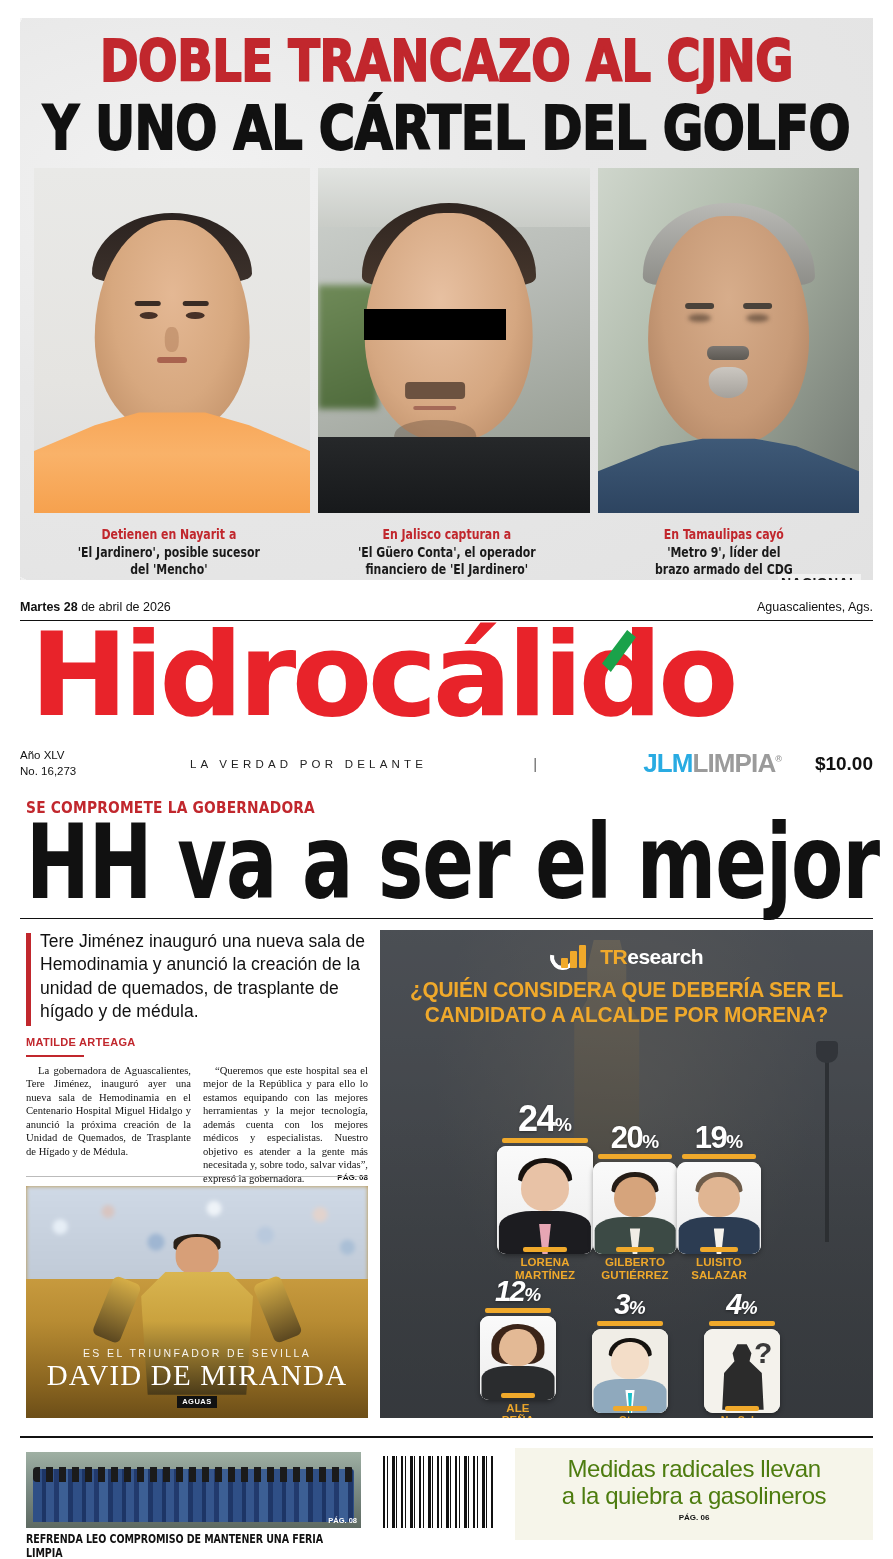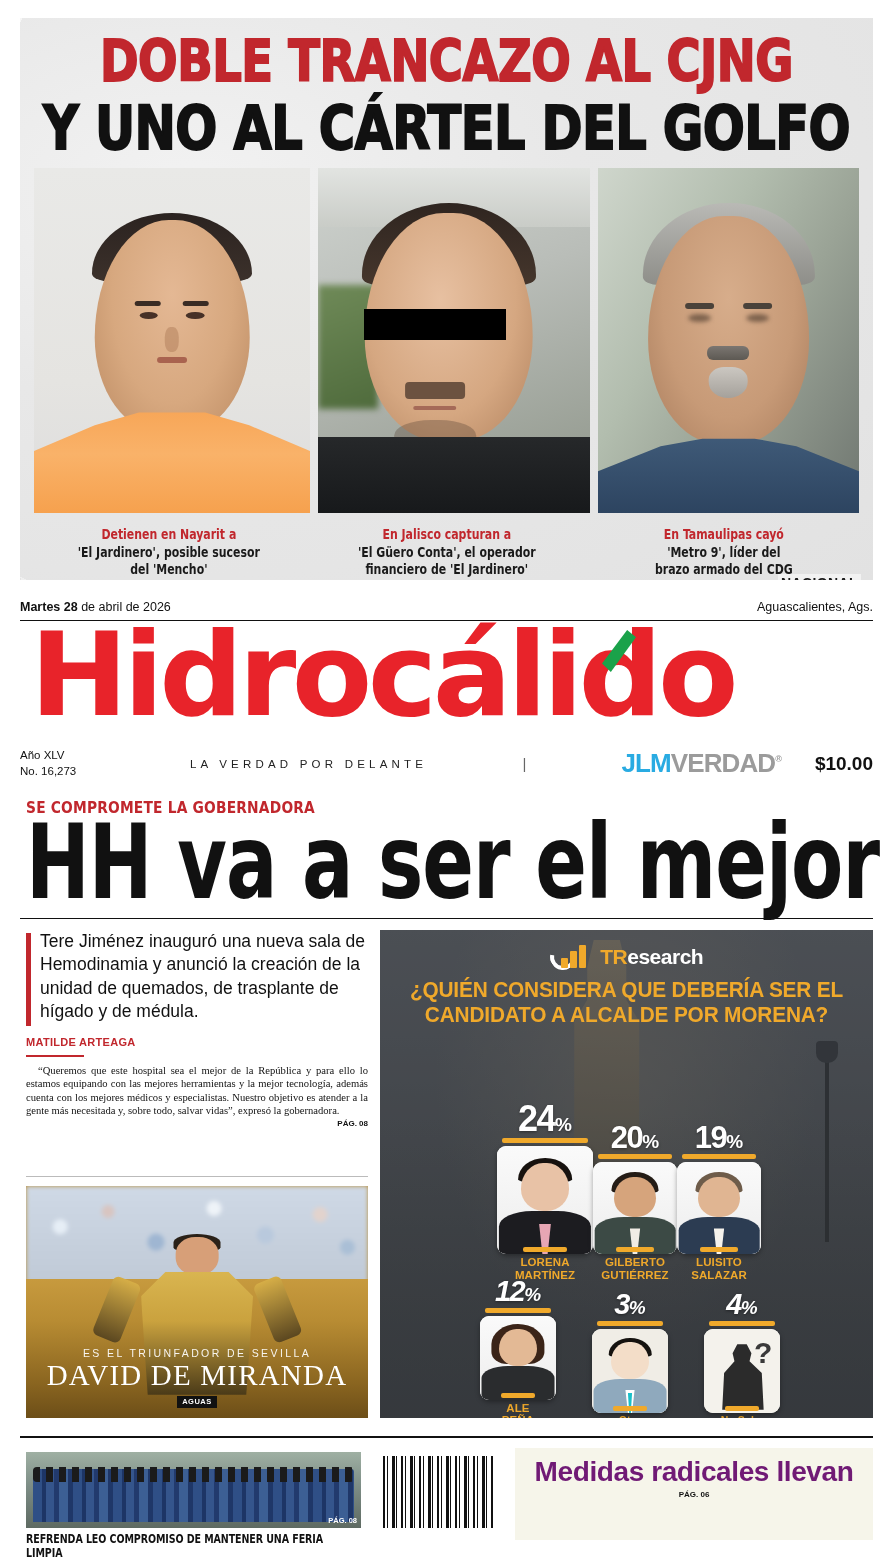--- a/index.html
+++ b/index.html
@@ -408,21 +408,21 @@
     background-image:repeating-linear-gradient(90deg,
       #111 0 2px, #fff 2px 4px, #111 4px 5px, #fff 5px 9px,
       #111 9px 12px, #fff 12px 13px, #111 13px 14px, #fff 14px 18px);
   }
 
   .bot-right{
     position:absolute; left:515px; top:1448px; width:358px; height:92px;
     background:#f6f5ea; padding:8px 6px 4px;
     text-align:center;
   }
-  .br-text{ font-size:28px; color:#701a75; line-height:1.12; letter-spacing:-.4px;font-weight:bold; }
+  .br-text{ font-size:24px; color:#4d7c0f; line-height:1.12; letter-spacing:-.4px; }
   .br-pag{ font-size:8px; font-weight:700; color:#111; margin-top:3px; }
 </style>
 </head>
 <body>
 
 <div class="top-banner">
   <div class="banner-texture"></div>
 
   <div class="banner-headline">
     <div class="bh-line1">DOBLE TRANCAZO AL CJNG</div>
@@ -511,35 +511,36 @@
 
 <div class="masthead-foot">
   <div class="mf-left">
     <div>Año XLV</div>
     <div>No. 16,273</div>
   </div>
   <div class="mf-center">
     <div class="tagline">LA VERDAD POR DELANTE</div>
     <div class="sep">|</div>
     <div class="jlm">
-      <span class="a">JLM</span><span class="b">VERDAD</span><span class="reg">®</span>
+      <span class="a">JLM</span><span class="b">LIMPIA</span><span class="reg">®</span>
     </div>
   </div>
   <div class="price">$10.00</div>
 </div>
 
 <div class="kicker">SE COMPROMETE LA GOBERNADORA</div>
 <div class="main-head">HH va a ser el mejor del país</div>
 <div class="head-rule"></div>
 
 <div class="lead">Tere Jiménez inauguró una nueva sala de Hemodinamia y anunció la creación de la unidad de quemados, de trasplante de hígado y de médula.</div>
 <div class="byline">MATILDE ARTEAGA</div>
 <div class="byline-rule"></div>
 
 <div class="body-cols">
+  <div class="bodycol">La gobernadora de Aguascalientes, Tere Jiménez, inauguró ayer una nueva sala de Hemodinamia en el Centenario Hospital Miguel Hidalgo y anunció la próxima creación de la Unidad de Quemados, de Trasplante de Hígado y de Médula.</div>
   <div class="bodycol">
     <span>“Queremos que este hospital sea el mejor de la República y para ello lo estamos equipando con las mejores herramientas y la mejor tecnología, además cuenta con los mejores médicos y especialistas. Nuestro objetivo es atender a la gente más necesitada y, sobre todo, salvar vidas”, expresó la gobernadora.</span>
     <span class="pag-inline">PÁG. 08</span>
   </div>
 </div>
 <div class="col-rule"></div>
 
 <div class="ad">
   <div class="ad-crowd"></div>
   <div class="ad-sand"></div>
@@ -701,14 +702,15 @@
   <div class="bp-workers"></div>
   <div class="bp-heads"></div>
   <div class="bp-pag">PÁG. 08</div>
 </div>
 <div class="bot-cap">REFRENDA LEO COMPROMISO DE MANTENER UNA FERIA LIMPIA</div>
 
 <div class="barcode"></div>
 
 <div class="bot-right">
   <div class="br-text">Medidas radicales llevan</div>
+  <div class="br-text">a la quiebra a gasolineros</div>
   <div class="br-pag">PÁG. 06</div>
 </div>
 
 </body></html>

